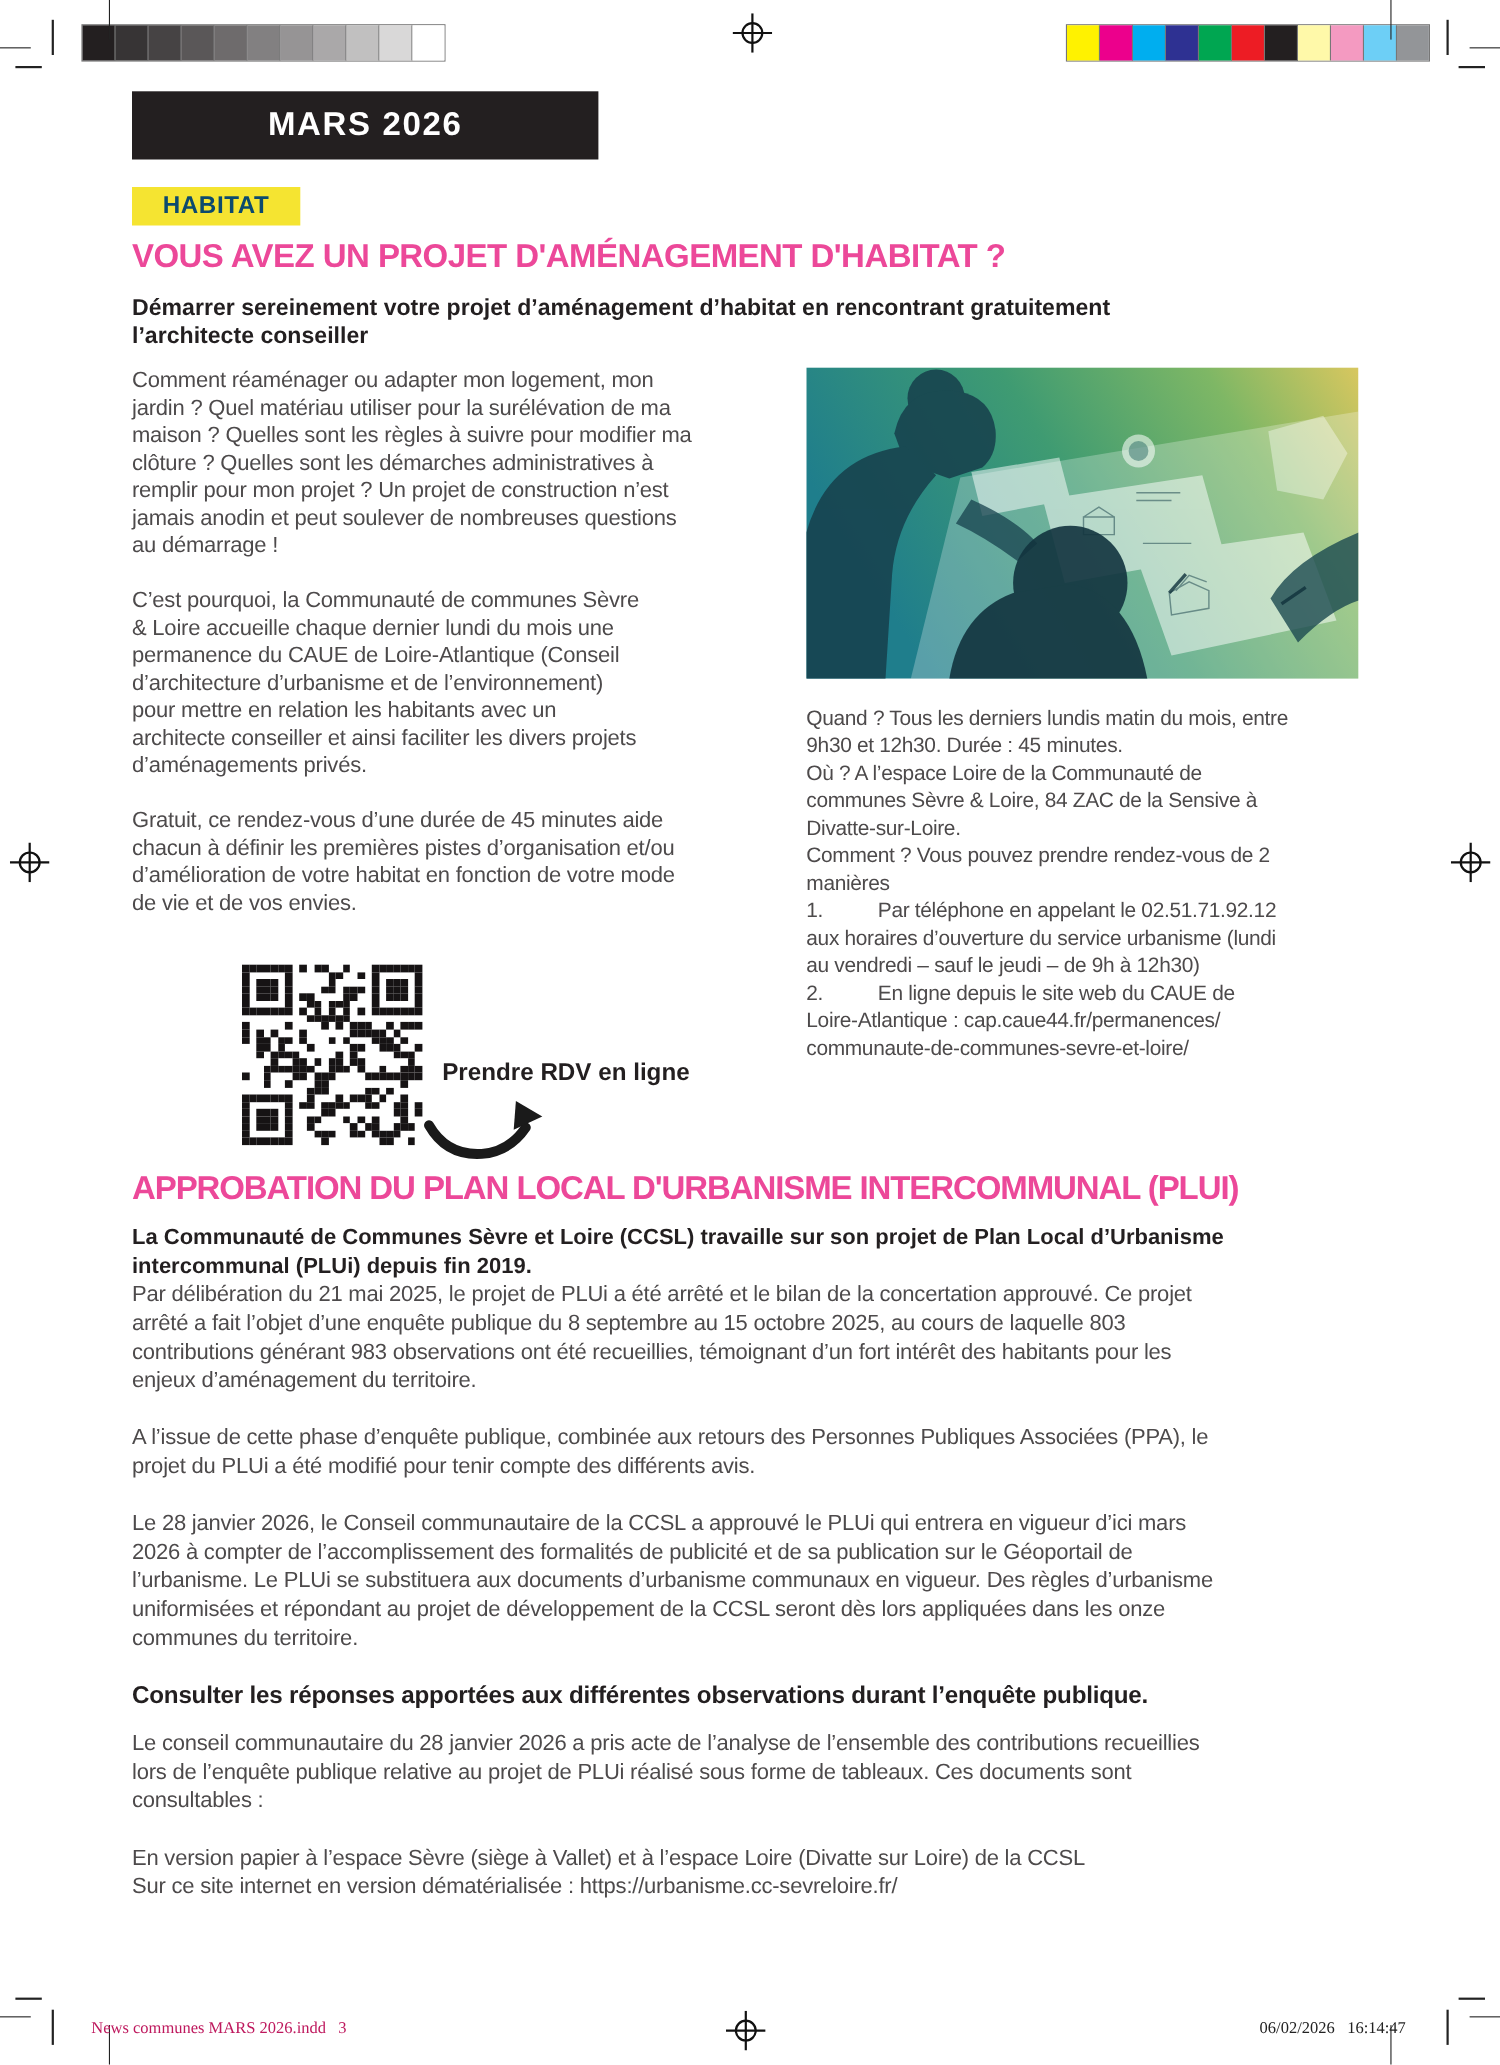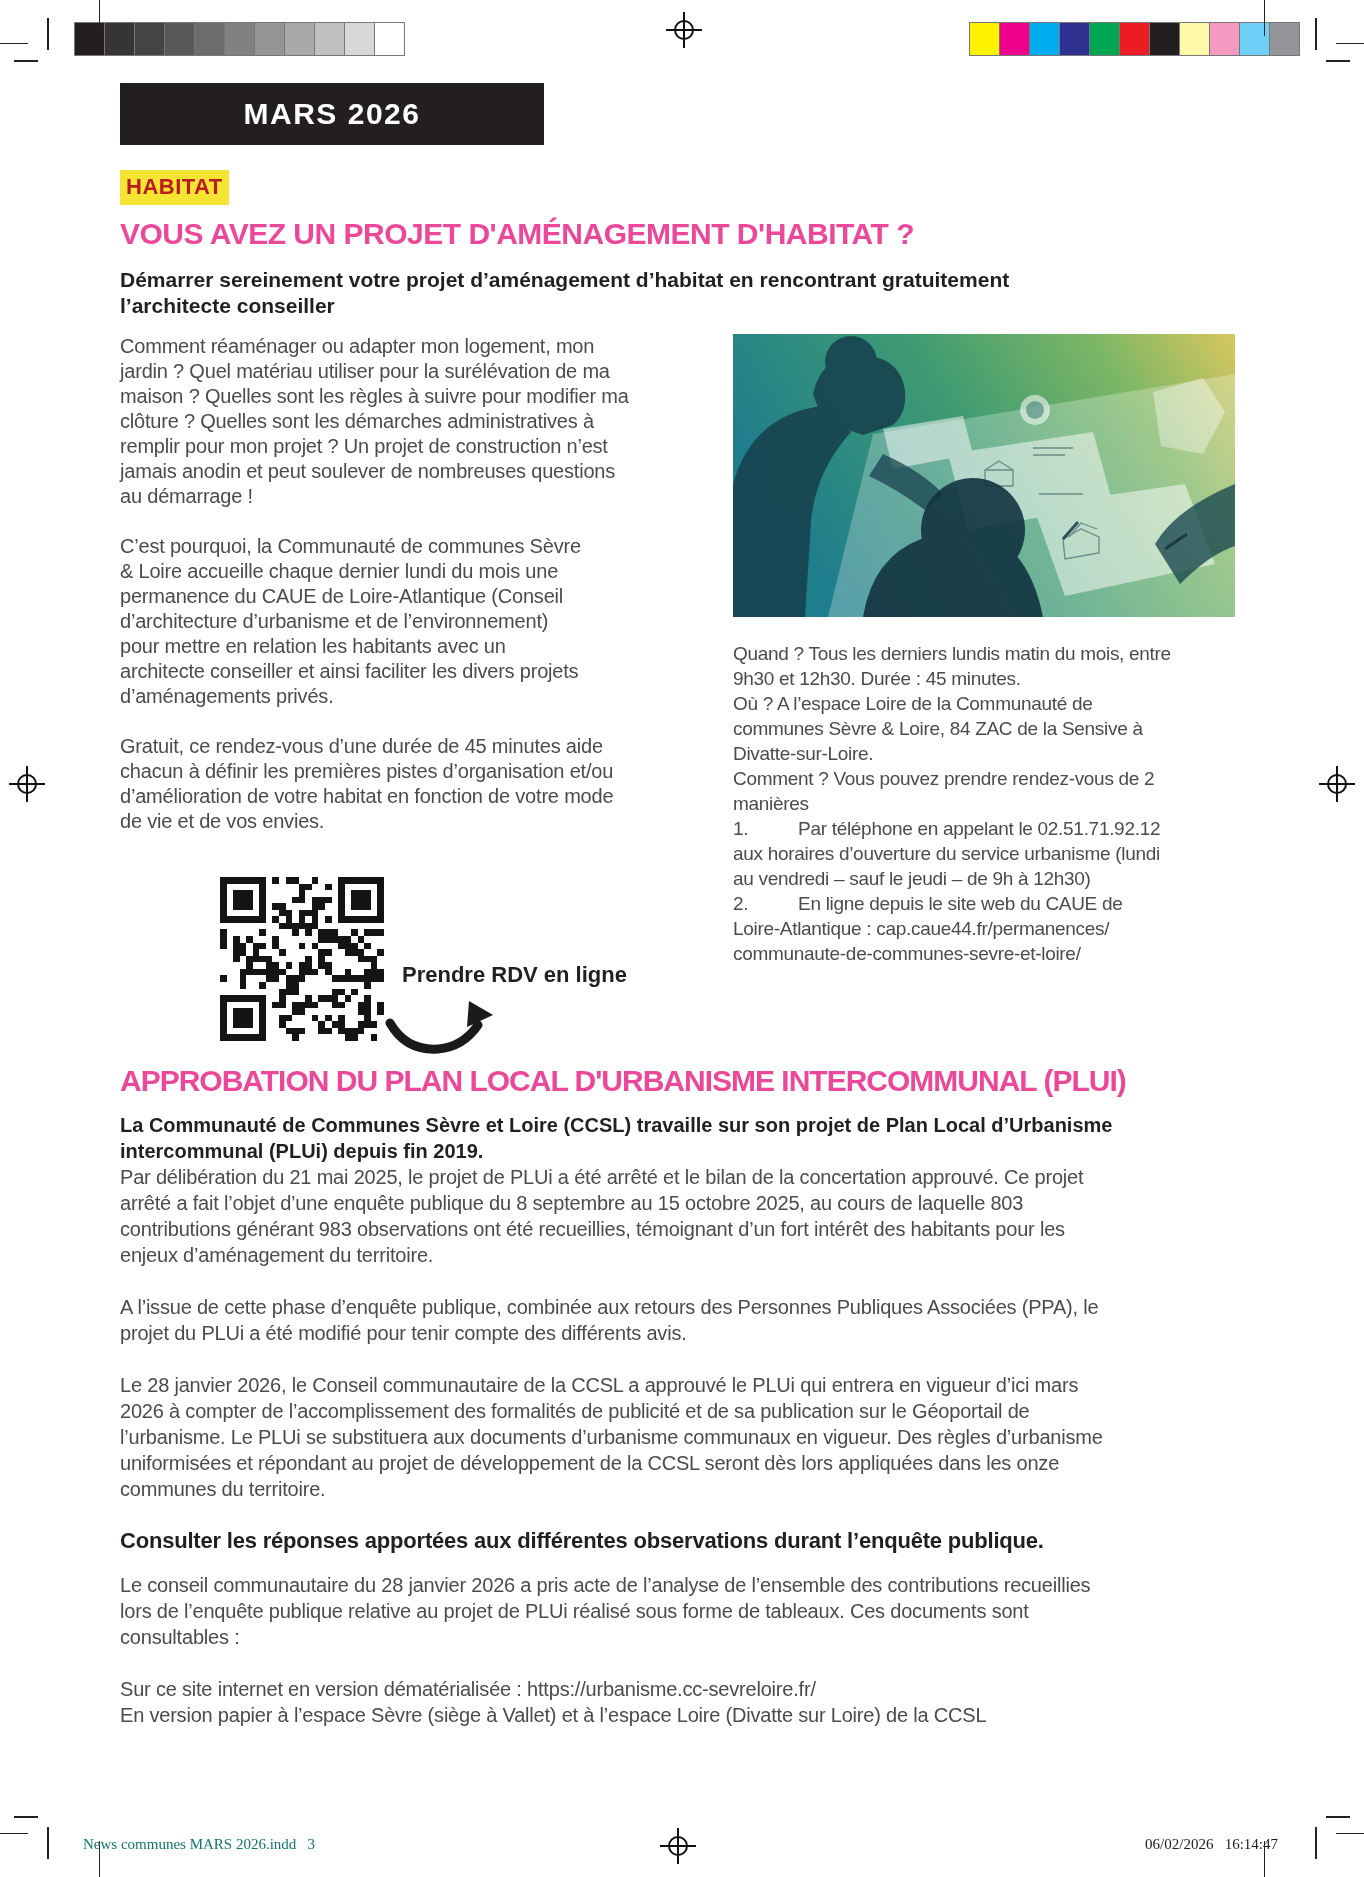--- a/index.html
+++ b/index.html
@@ -12,22 +12,22 @@
   .swatchbar{position:absolute;top:22px;display:flex;border:1px solid #777;}
   .swatchbar .sw{width:29px;height:32px;border-right:1px solid #777;}
   .swatchbar .sw:last-child{border-right:none;}
   #gbar{left:74px;} #cbar{left:969px;}
 
   
   .content{position:absolute;left:120px;top:0;width:1122px;}
   .banner{margin-top:83px;width:424px;height:62px;background:#231f20;color:#fff;
           display:flex;align-items:center;justify-content:center;
           font-weight:700;font-size:30px;letter-spacing:1.5px;}
-  .tag{display:inline-block;background:#f5e431;color:#b91c1c;font-weight:800;
-       font-size:22px;line-height:1;padding:6px 6px 7px;letter-spacing:.5px;}
+  .tag{display:inline-block;background:#f5e431;color:#0c4a6e;font-weight:800;
+       font-size:22px;line-height:1;padding:6px 28px 7px;letter-spacing:.5px;}
   .tag-habitat{margin-top:25px;}
   .tag-urbanisme{margin-top:38px;}
   h1{color:#ec4899;font-size:30px;font-weight:800;margin:12px 0 0;letter-spacing:-.5px;}
   h1.h2{letter-spacing:-1px;}
   .lead{margin-top:16px;font-weight:700;font-size:21px;line-height:26px;white-space:pre-wrap;}
   .lead2{margin-top:14px;font-weight:700;font-size:20px;line-height:26px;white-space:pre-wrap;}
 
   .cols{display:flex;gap:36px;margin-top:15px;}
   .col-left{width:577px;}
   .col-right{width:502px;}
@@ -48,21 +48,21 @@
   .qr-arrow{position:absolute;left:165px;top:122px;}
 
   .wide-p{font-size:20px;line-height:26px;color:#4d4a4b;white-space:pre-wrap;
           margin:0 0 26px;letter-spacing:-.2px;}
   .nogap{margin-bottom:0;}
   .subhead{font-weight:700;font-size:22px;margin:6px 0 18px;letter-spacing:-.2px;}
   .links-line{font-size:20px;line-height:26px;color:#4d4a4b;letter-spacing:-.2px;}
   .url{color:#4d4a4b;text-decoration:none;}
 
   .footer-left{position:absolute;left:83px;top:1836px;
-               font-family:"Liberation Serif",serif;font-size:15px;color:#0f766e;white-space:pre;}
+               font-family:"Liberation Serif",serif;font-size:15px;color:#be185d;white-space:pre;}
   .footer-right{position:absolute;right:86px;top:1836px;
                 font-family:"Liberation Serif",serif;font-size:15px;color:#222;white-space:pre;}
 </style>
 </head>
 <body>
 
 <div class="swatchbar" id="gbar">
     <div class="sw" style="background: rgb(35, 31, 32);"></div>
     <div class="sw" style="background: rgb(55, 52, 53);"></div>
     <div class="sw" style="background: rgb(70, 67, 68);"></div>
@@ -875,21 +875,21 @@
 l’urbanisme. Le PLUi se substituera aux documents d’urbanisme communaux en vigueur. Des règles d’urbanisme
 uniformisées et répondant au projet de développement de la CCSL seront dès lors appliquées dans les onze
 communes du territoire.</p>
 
   <div class="subhead">Consulter les réponses apportées aux différentes observations durant l’enquête publique.</div>
 
   <p class="wide-p">Le conseil communautaire du 28 janvier 2026 a pris acte de l’analyse de l’ensemble des contributions recueillies
 lors de l’enquête publique relative au projet de PLUi réalisé sous forme de tableaux. Ces documents sont
 consultables :</p>
 
+  <div class="links-line">En version papier à l’espace Sèvre (siège à Vallet) et à l’espace Loire (Divatte sur Loire) de la CCSL</div>
   <div class="links-line">
     <span>Sur ce site internet en version dématérialisée : </span><span class="url">https://urbanisme.cc-sevreloire.fr/</span>
   </div>
-  <div class="links-line">En version papier à l’espace Sèvre (siège à Vallet) et à l’espace Loire (Divatte sur Loire) de la CCSL</div>
 
 </div>
 
 <div class="footer-left">News communes MARS 2026.indd   3</div>
 <div class="footer-right">06/02/2026   16:14:47</div>
 
 </body></html>

